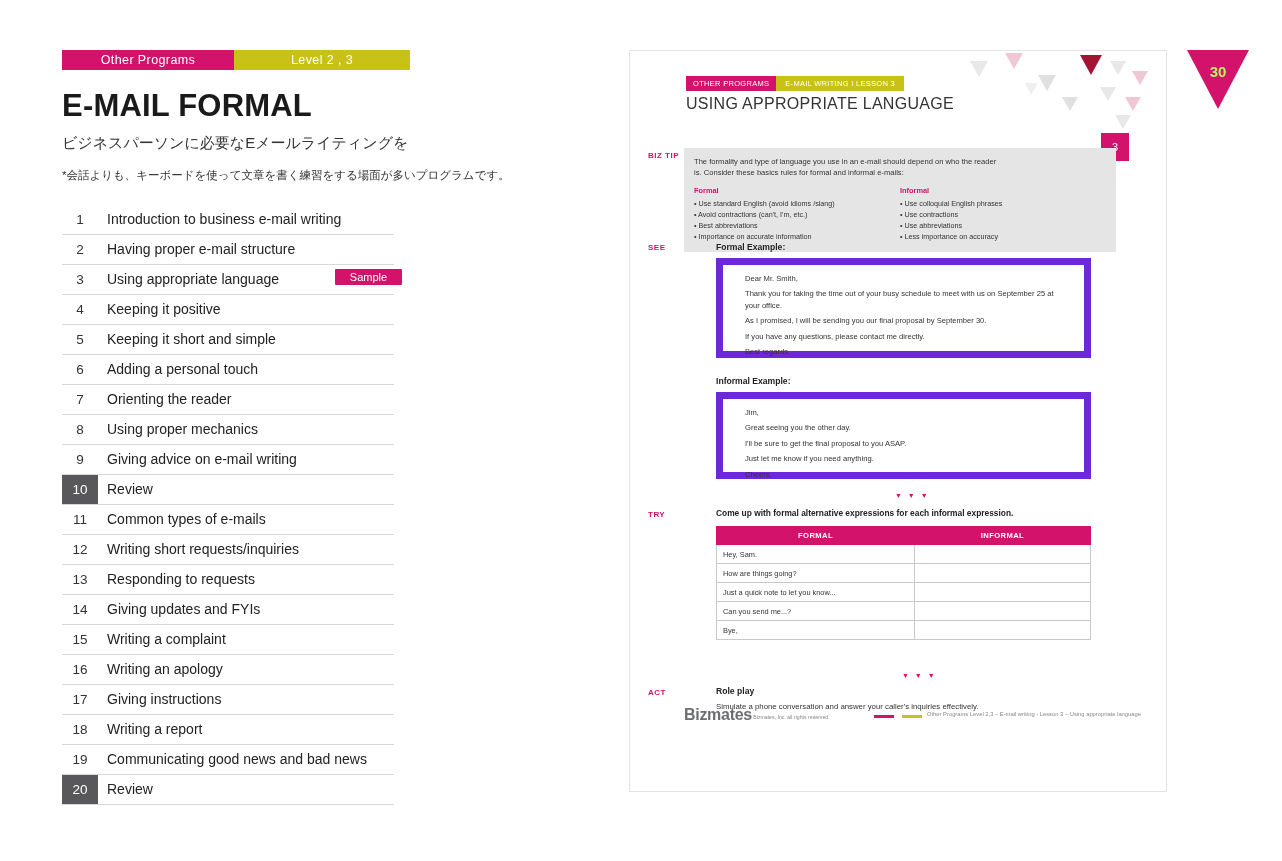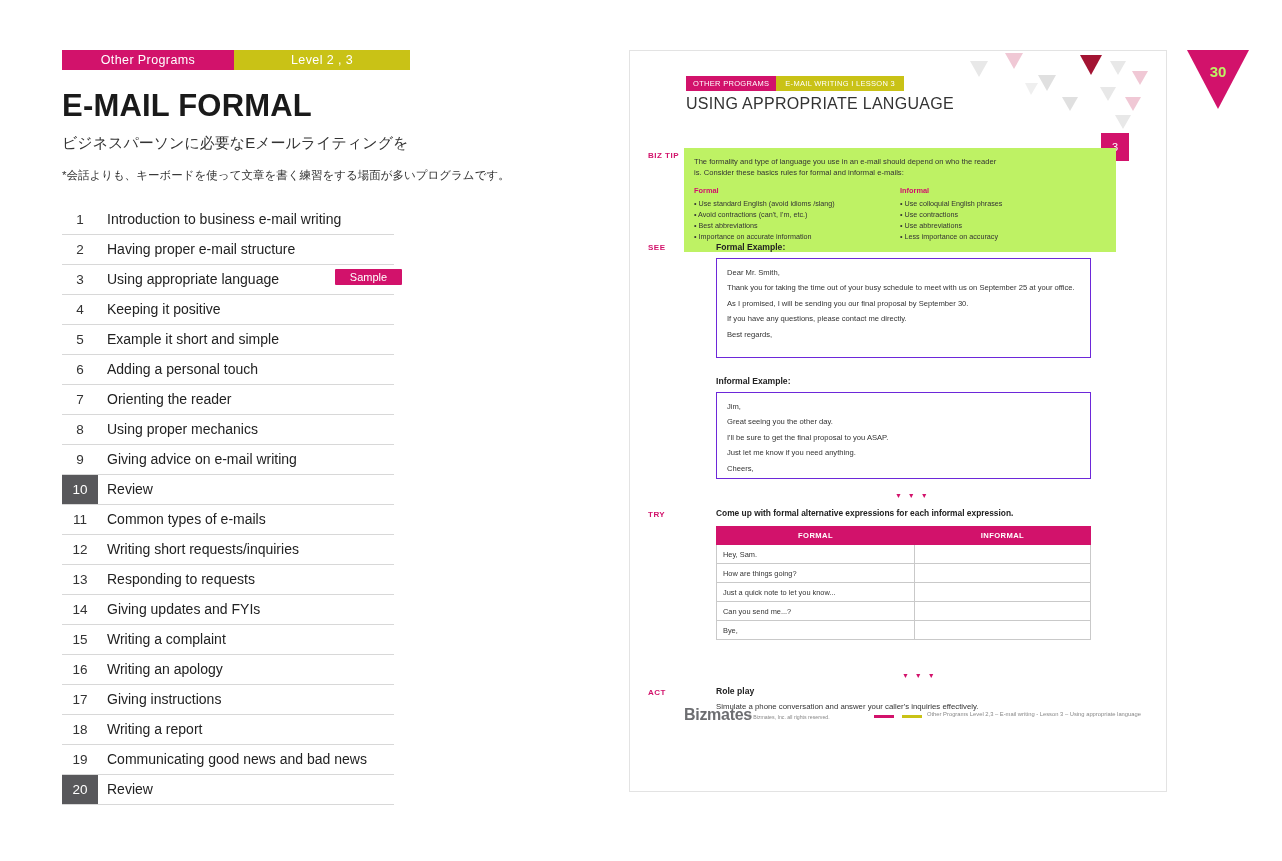--- a/index.html
+++ b/index.html
@@ -50,30 +50,30 @@
     position:absolute;left:471px;top:82px;width:28px;height:28px;background:#d2126b;color:#fff;
     font-size:11px;display:flex;align-items:center;justify-content:center;
   }
   .page-num{
     position:absolute;left:1187px;top:50px;width:62px;height:46px;background:#d2126b;color:#bef264;
     font-size:15px;font-weight:bold;display:flex;align-items:flex-start;justify-content:center;padding-top:13px;
     clip-path:polygon(0 0,100% 0,50% 100%);
   }
   .lbl{position:absolute;font-size:8px;color:#d2126b;font-weight:bold;letter-spacing:.5px;}
   .biztip-box{
-    position:absolute;left:54px;top:97px;width:432px;background:#bef264;padding:8px 10px 10px 10px;box-sizing:border-box;
+    position:absolute;left:54px;top:97px;width:432px;background:#e5e5e5;padding:8px 10px 10px 10px;box-sizing:border-box;
   }
   .biztip-intro{font-size:7.6px;color:#333;line-height:1.5;}
   .biztip-cols{display:flex;margin-top:7px;}
   .biztip-col{flex:1;}
   .biztip-col h5{margin:0 0 3px 0;font-size:7.4px;color:#d2126b;font-weight:bold;}
   .biztip-col ul{margin:0;padding:0;list-style:none;}
   .biztip-col li{font-size:7.2px;color:#333;line-height:1.55;}
   .sub-h{position:absolute;font-size:8.6px;font-weight:bold;color:#222;}
-  .ex-box{position:absolute;border:1px solid #6d28d9;box-sizing:border-box;padding:8px 10px;}
+  .ex-box{position:absolute;border:7px solid #6d28d9;box-sizing:border-box;padding:8px 22px;}
   .ex-box p{margin:0 0 4px 0;font-size:7.6px;color:#333;line-height:1.5;}
   .arrows{position:absolute;color:#d2126b;font-size:7px;letter-spacing:2px;}
   .try-instr{position:absolute;font-size:8.4px;font-weight:bold;color:#222;}
   table.fi{position:absolute;border-collapse:collapse;width:375px;}
   table.fi th{background:#d2126b;color:#fff;font-size:7.6px;font-weight:bold;padding:4px 0;border:1px solid #d2126b;letter-spacing:.4px;}
   table.fi td{border:1px solid #c9c9c9;height:14px;font-size:7.4px;color:#333;padding:2px 6px;}
   table.fi td.a{width:185px;}
   .act-title{position:absolute;font-size:8.6px;font-weight:bold;color:#222;}
   .act-text{position:absolute;font-size:7.8px;color:#333;}
   .footer-logo{position:absolute;left:54px;top:655px;font-size:16px;font-weight:bold;color:#6d6e71;letter-spacing:-.3px;}
@@ -107,21 +107,21 @@
       <span class="lesson-num">3</span>
       <span class="lesson-name">Using appropriate language</span>
       <span class="sample-badge">Sample</span>
     </div>
     <div class="lesson-row">
       <span class="lesson-num">4</span>
       <span class="lesson-name">Keeping it positive</span>
     </div>
     <div class="lesson-row">
       <span class="lesson-num">5</span>
-      <span class="lesson-name">Example it short and simple</span>
+      <span class="lesson-name">Keeping it short and simple</span>
     </div>
     <div class="lesson-row">
       <span class="lesson-num">6</span>
       <span class="lesson-name">Adding a personal touch</span>
     </div>
     <div class="lesson-row">
       <span class="lesson-num">7</span>
       <span class="lesson-name">Orienting the reader</span>
     </div>
     <div class="lesson-row">

